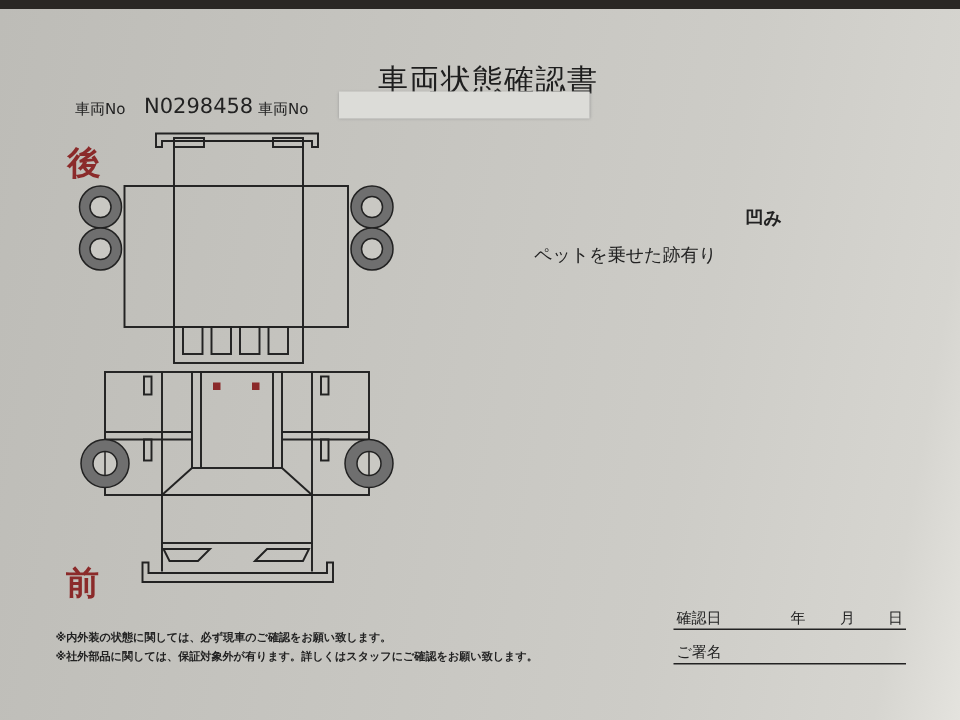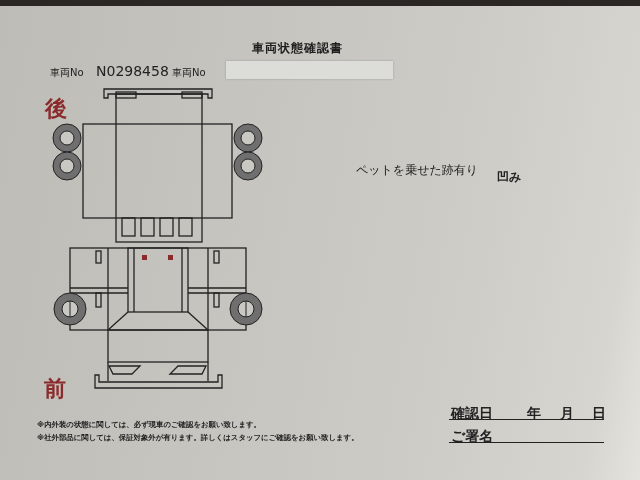--- a/index.html
+++ b/index.html
@@ -6,40 +6,40 @@
   body {
     width:640px; height:480px; overflow:hidden; position:relative;
     background:#2a2724;
     font-family:"DejaVu Sans", sans-serif;
   }
   .paper {
     position:absolute; left:0; top:6px; width:640px; height:474px;
     background: linear-gradient(100deg, #bdbcb7 0%, #c6c5c0 40%, #cdccc7 70%, #d6d5d0 92%, #e4e3de 100%);
   }
   .txt { position:absolute; color:#222; white-space:nowrap; }
-  .title { left:252px; top:34px; font-size:12px; font-weight:bold; letter-spacing:1px; color:#1e1e1e; }
+  .title { left:252px; top:34px; font-size:20px; font-weight:normal; letter-spacing:1px; color:#1e1e1e; }
   .lbl-small { font-size:10px; font-weight:normal; }
   .vno-label { left:50px; top:60px; }
   .vno-value { left:96px; top:57px; font-size:14px;text-align:center; }
   .body-label { left:172px; top:60px; }
   .redact {
     position:absolute; left:226px; top:55px; width:167px; height:18px;
     background:#dcdcd8; box-shadow: 0 0 2px #999;
   }
   .red { color:#8b2a2a; font-weight:bold; font-size:22px; }
   .rear-label { left:45px; top:88px; }
   .front-label { left:44px; top:368px; }
   .note1 { left:376px; top:131px; font-size:12px; }
-  .note1b { left:497px; top:131px; font-size:12px; font-weight:bold;margin-top:32px; }
+  .note1b { left:497px; top:131px; font-size:12px; font-weight:bold; }
   .note2 { left:356px; top:156px; font-size:12px;text-align:center; }
   .disc { font-size:7.4px; font-weight:bold; }
   .disc1 { left:37px; top:414px; }
   .disc2 { left:37px; top:427px; }
   .sign-row { position:absolute; left:449px; width:155px; border-bottom:1.5px solid #222; height:16px; }
-  .sign-row span { position:absolute; font-size:14px; font-weight:bold; top:2px; color:#222; }
+  .sign-row span { position:absolute; font-size:10px; font-weight:normal; top:2px; color:#222; }
   svg { position:absolute; left:0; top:0; }
 </style>
 </head>
 <body>
 
 <div class="paper">
 
   <div class="txt title">車両状態確認書</div>
   <div class="txt lbl-small vno-label">車両No</div>
   <div class="txt vno-value">N0298458</div>

